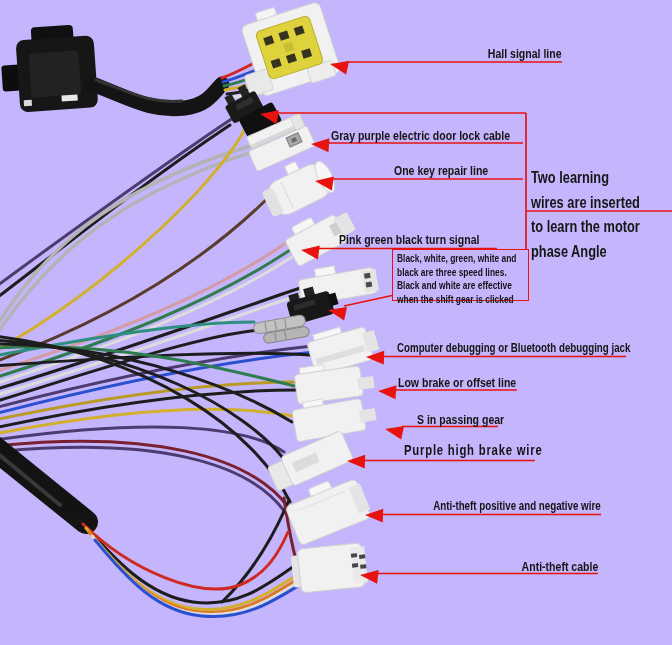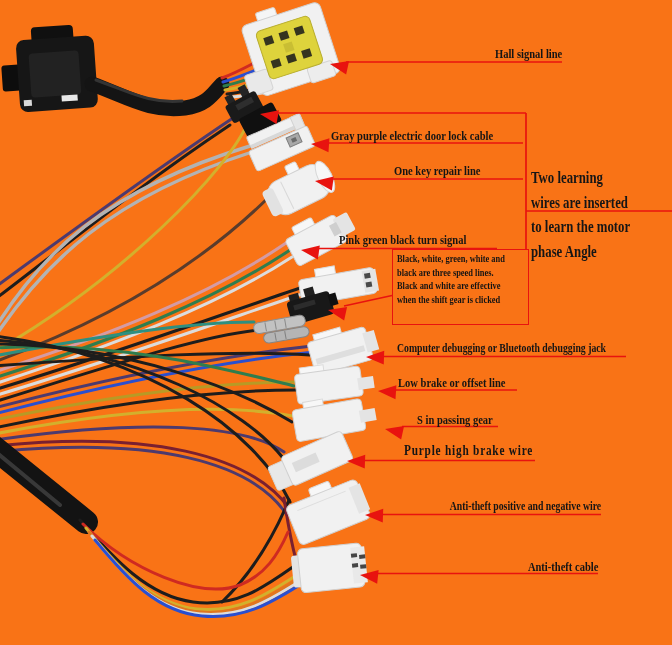--- a/index.html
+++ b/index.html
@@ -1,17 +1,17 @@
 <!DOCTYPE html>
 <html style="--annotation-red: #e8130f; --label-text: #151515; --connector-yellow: #ded33c; --wire-black: #1d1d1d; --wire-gray: #b3b3b3; --wire-purple: #4d3a6e; --wire-yellow: #d3b02c; --wire-dark-yellow: #b89a25; --wire-orange: #e0761f; --wire-white: #dcdcdc; --wire-blue: #2a4fd0; --wire-red: #cf2a21; --wire-maroon: #7a2030; --wire-green: #2f7d4e; --wire-teal: #2e8f80; --wire-pink: #d49ba4; --wire-brown: #5a3c2c;"><head>
 <meta charset="utf-8">
 <style>
   html,body{margin:0;padding:0;background:#fff;}
-  .stage{position:relative;width:672px;height:645px;background:#f97316;overflow:hidden;
-         font-family:Liberation Serif, serif;}
+  .stage{position:relative;width:672px;height:645px;background:#c4b5fd;overflow:hidden;
+         font-family:Liberation Sans, sans-serif;}
   .stage svg{position:absolute;left:0;top:0;}
   
   .w{fill:none;stroke-linecap:round;stroke-width:3px;}
   .w-black {stroke:var(--wire-black,#1d1d1d);}
   .w-gray  {stroke:var(--wire-gray,#b3b3b3);stroke-width:3.4px;}
   .w-purple{stroke:var(--wire-purple,#4d3a6e);}
   .w-yellow{stroke:var(--wire-yellow,#d3b02c);}
   .w-dkyellow{stroke:var(--wire-dark-yellow,#b89a25);}
   .w-orange{stroke:var(--wire-orange,#e0761f);}
   .w-white {stroke:var(--wire-white,#dcdcdc);}
@@ -29,21 +29,21 @@
   .ann-line{stroke:var(--annotation-red,#e8130f);stroke-width:1.7px;fill:none;}
   .ann-head{fill:var(--annotation-red,#e8130f);}
   
   .lbl{position:absolute;color:var(--label-text,#151515);font-weight:bold;
        font-size:13.5px;white-space:nowrap;transform:scaleX(.78);
        transform-origin:left top;line-height:1.1;}
   .lbl.r{transform-origin:right top;}
   .note-learning{position:absolute;left:531px;top:166px;font-weight:600;
        font-size:16px;line-height:24.5px;color:#161616;white-space:nowrap;
        transform:scaleX(.8);transform-origin:left top;}
-  .note-speed{position:absolute;left:392px;top:249px;width:137px;height:76px;
+  .note-speed{position:absolute;left:392px;top:249px;width:137px;height:52px;
        border:1.6px solid var(--annotation-red,#e8130f);box-sizing:border-box;
        font-weight:bold;font-size:10.5px;line-height:13.5px;color:#141414;
        padding:2px 0 12px 4px;white-space:nowrap;}
   .note-speed .in{transform:scaleX(.8);transform-origin:left top;}
 </style>
 </head>
 <body>
 
 <div class="stage">
 

